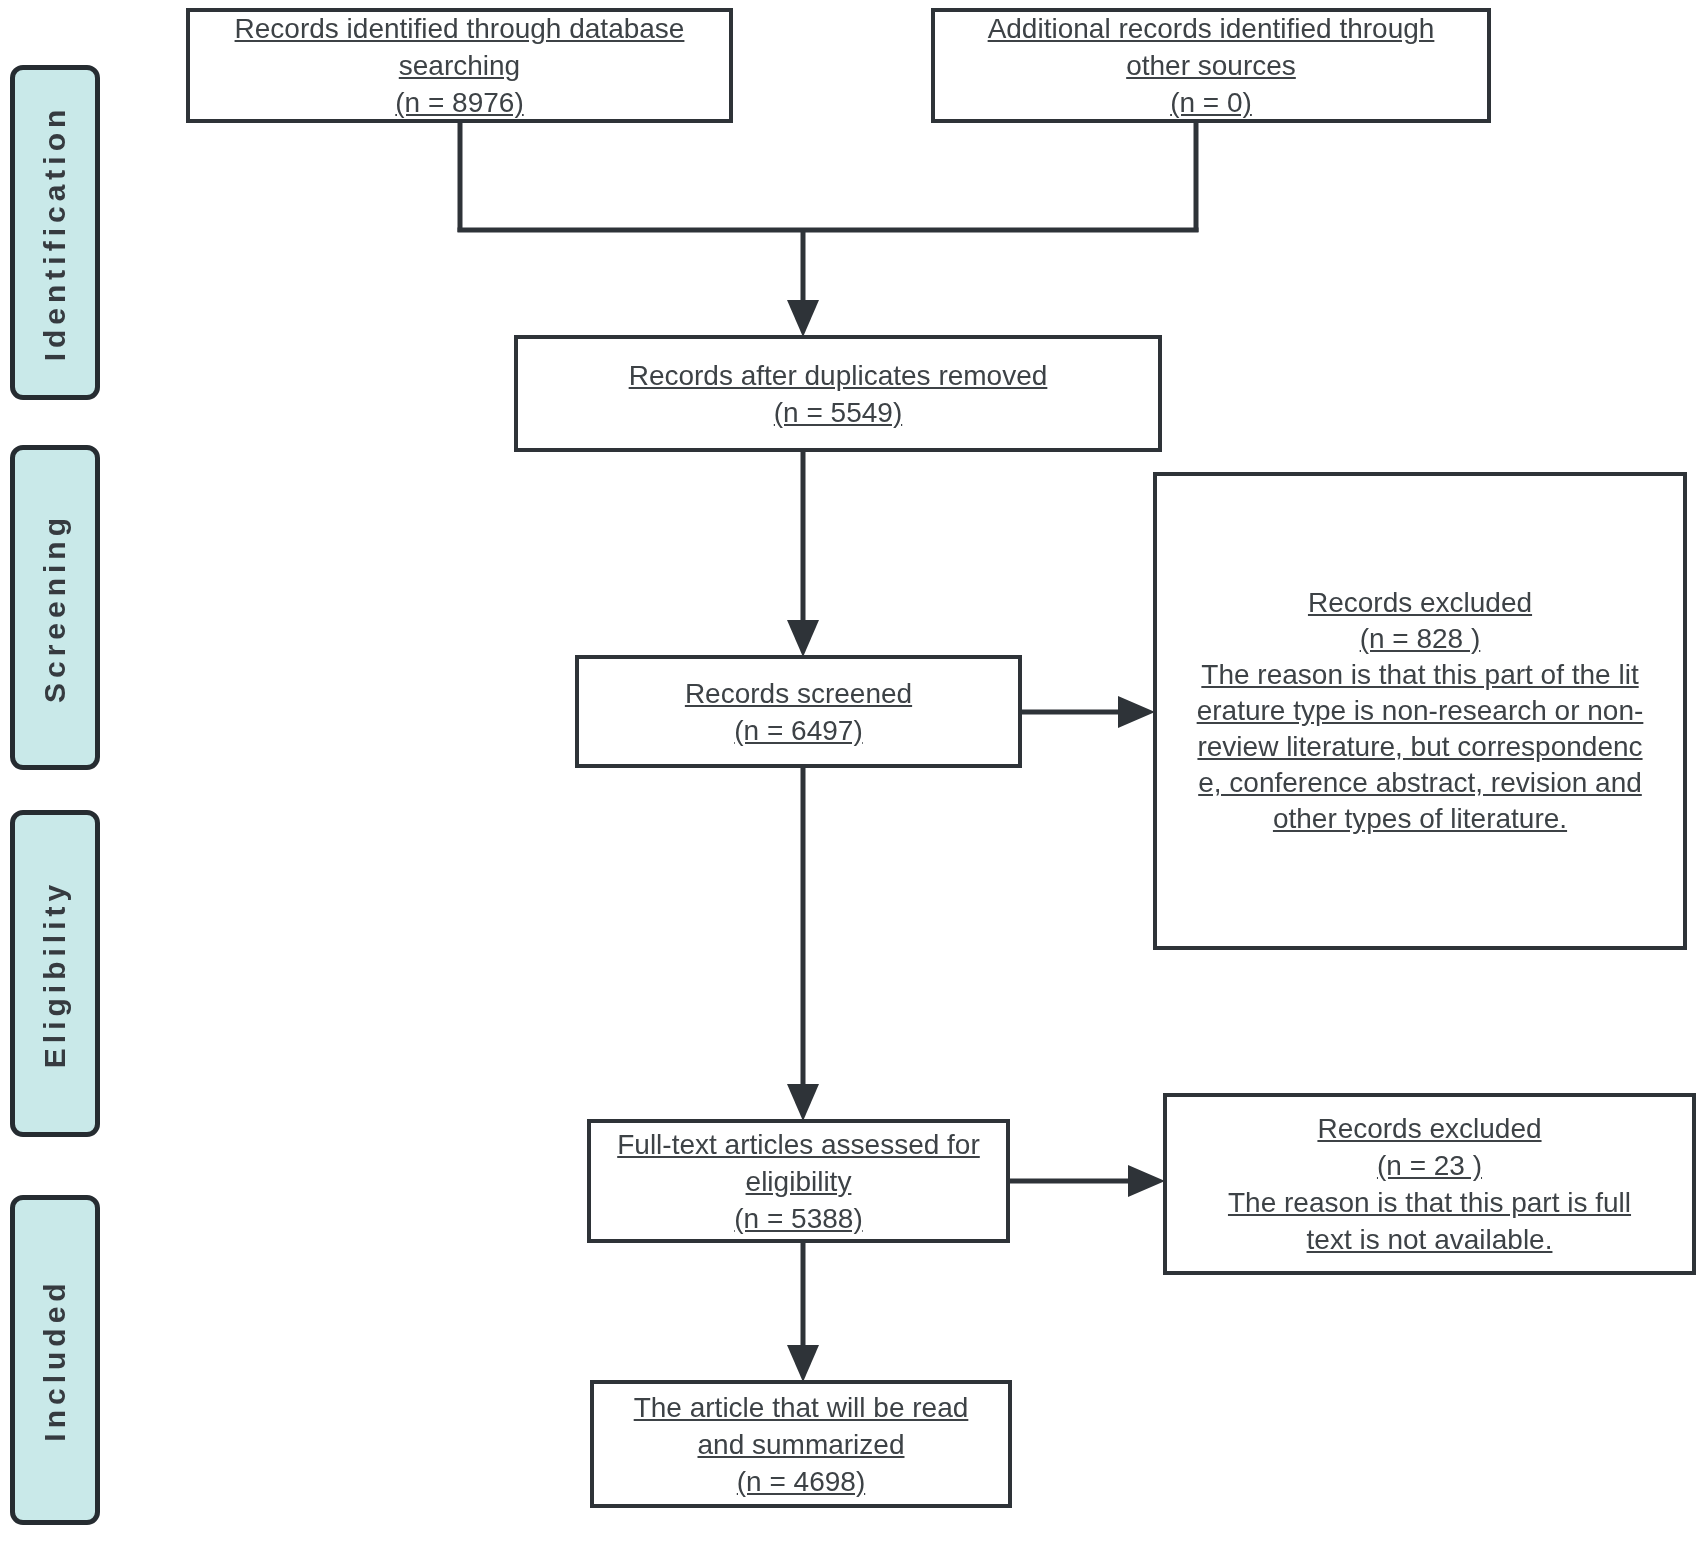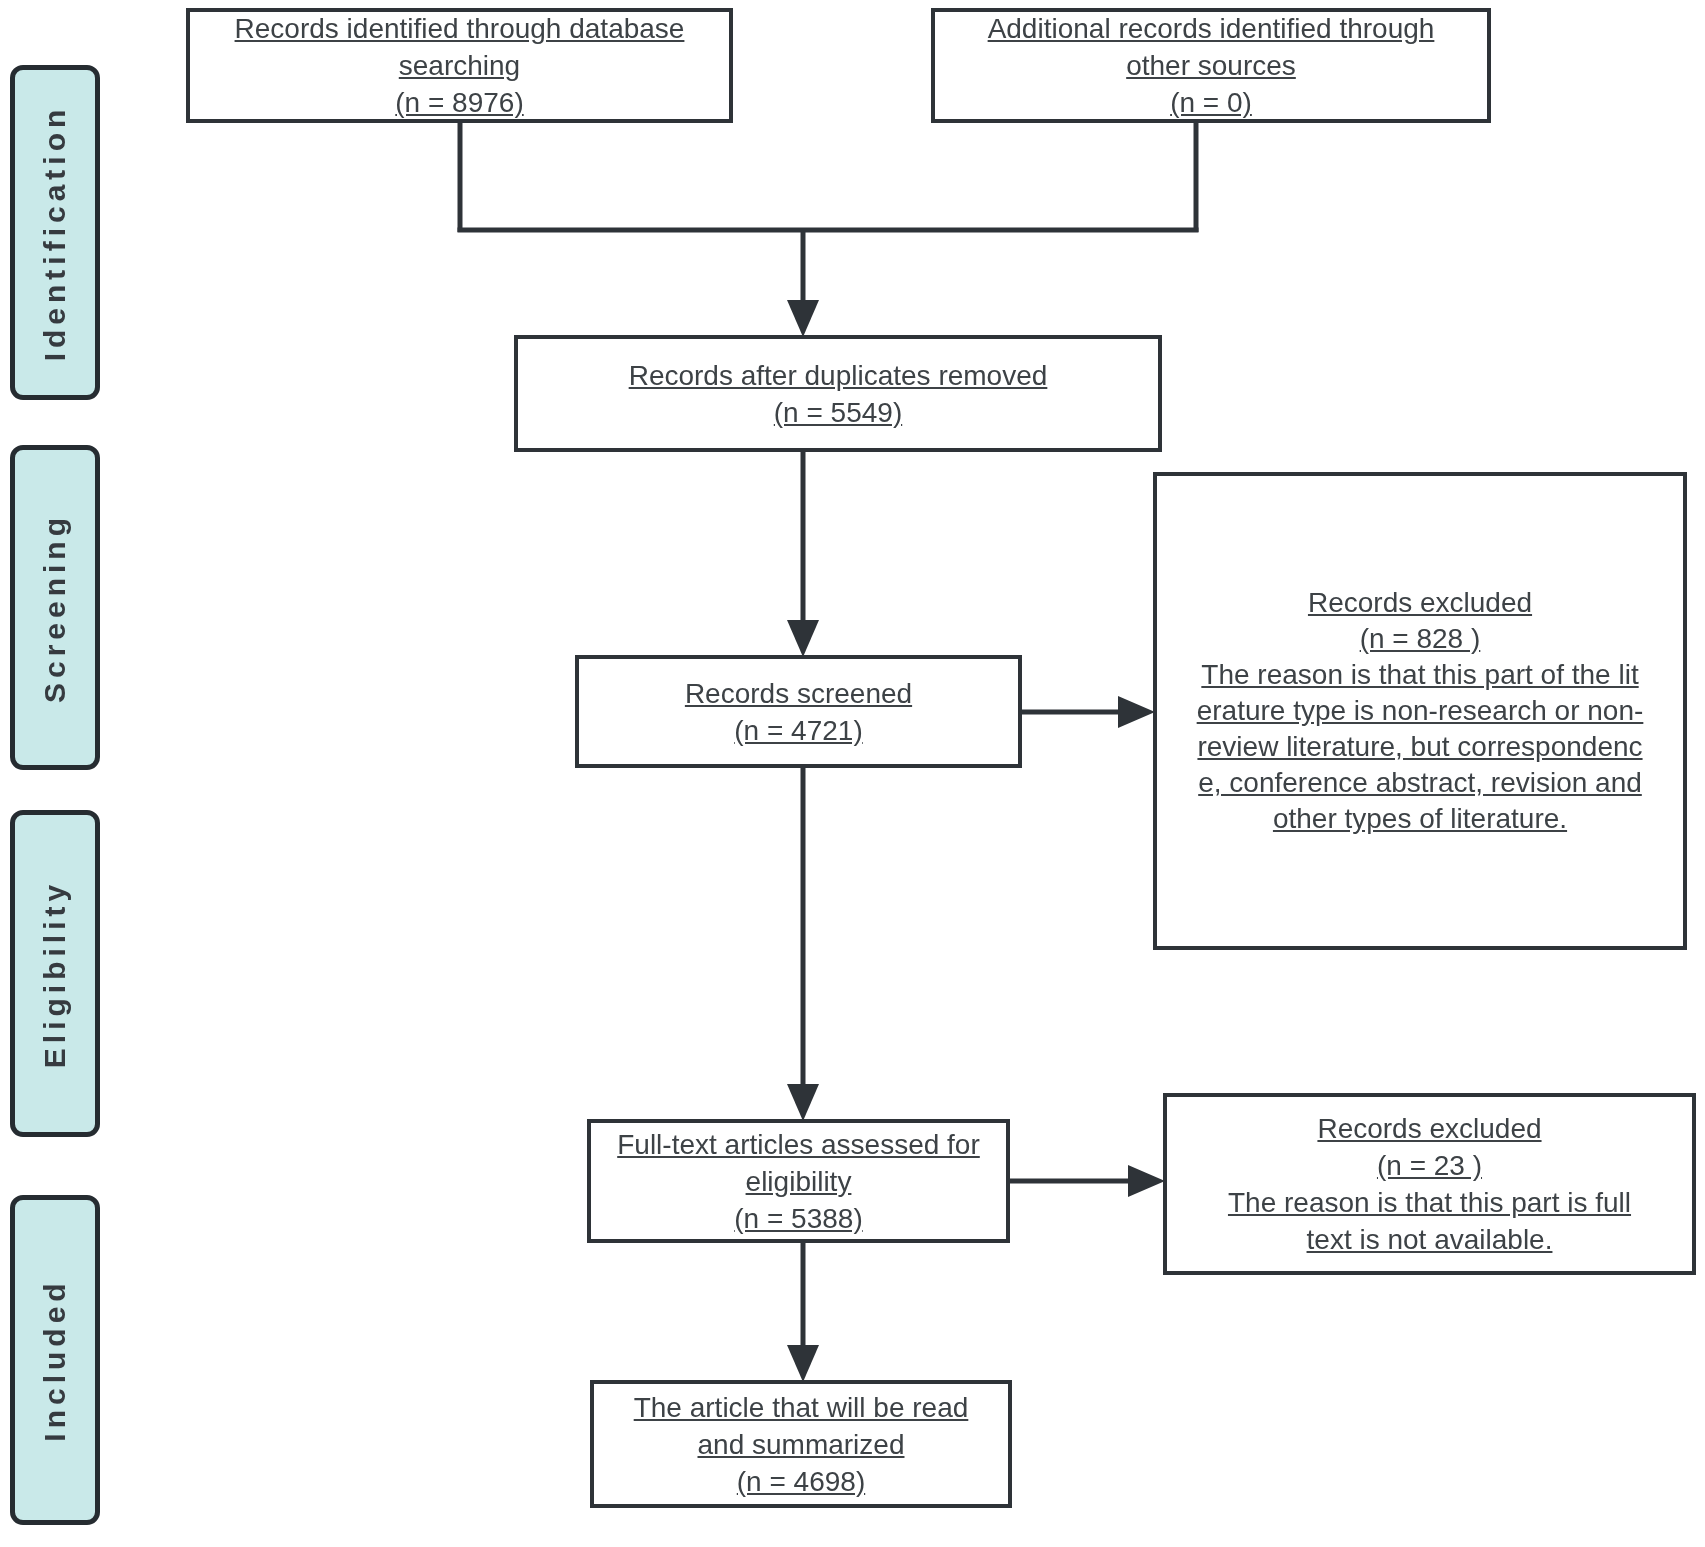--- a/index.html
+++ b/index.html
@@ -100,21 +100,21 @@
 (n = 8976)</div>
 
   <div class="flow-box" style="left:915px; top:8px; width:560px; height:115px;margin-left:16px;">Additional records identified through
 other sources
 (n = 0)</div>
 
   <div class="flow-box" style="left:514px; top:335px; width:648px; height:117px;">Records after duplicates removed
 (n = 5549)</div>
 
   <div class="flow-box" style="left:575px; top:655px; width:447px; height:113px;">Records screened
-(n = 4721)</div>
+(n = 6497)</div>
 
   <div class="flow-box big" style="left:1153px; top:472px; width:534px; height:478px;">Records excluded
 (n = 828 )
 The reason is that this part of the lit
 erature type is non-research or non-
 review literature, but correspondenc
 e, conference abstract, revision and
 other types of literature.</div>
 
   <div class="flow-box" style="left:587px; top:1119px; width:423px; height:124px;">Full-text articles assessed for

